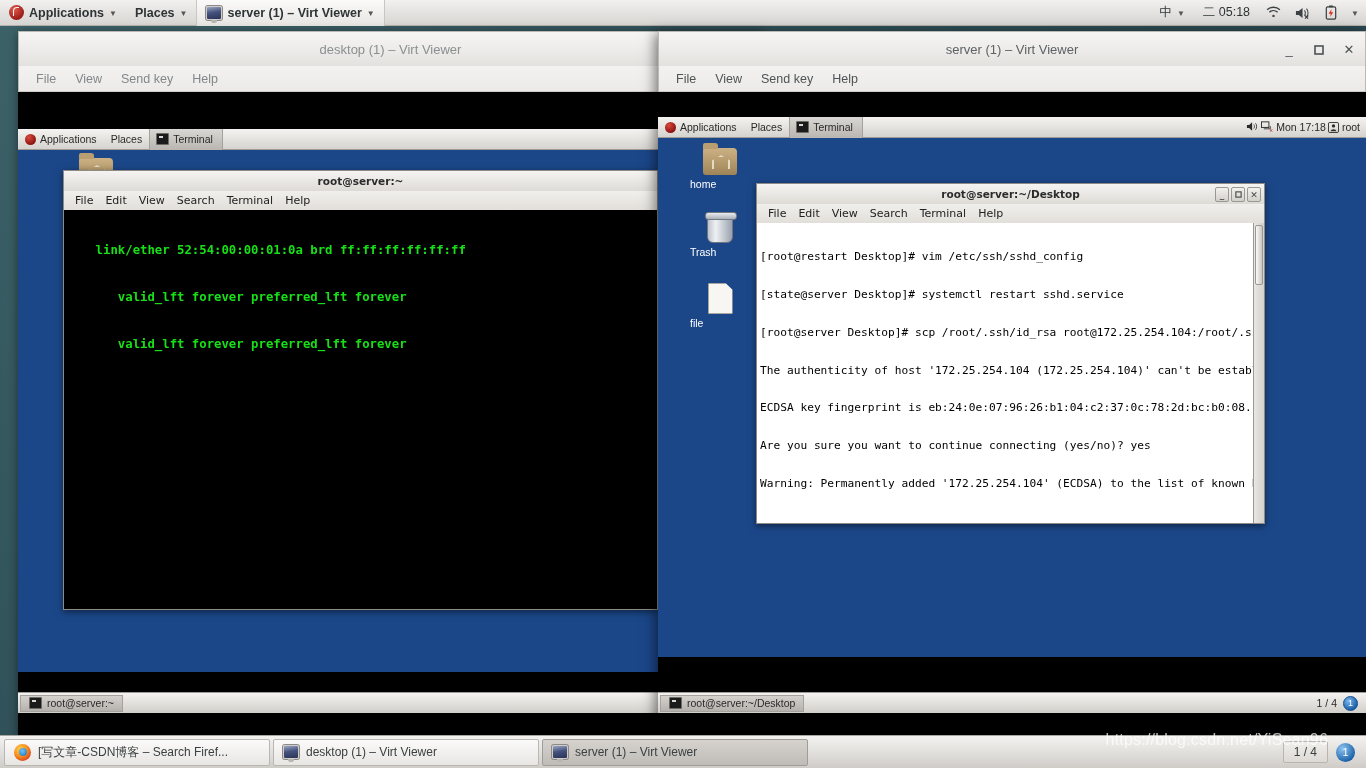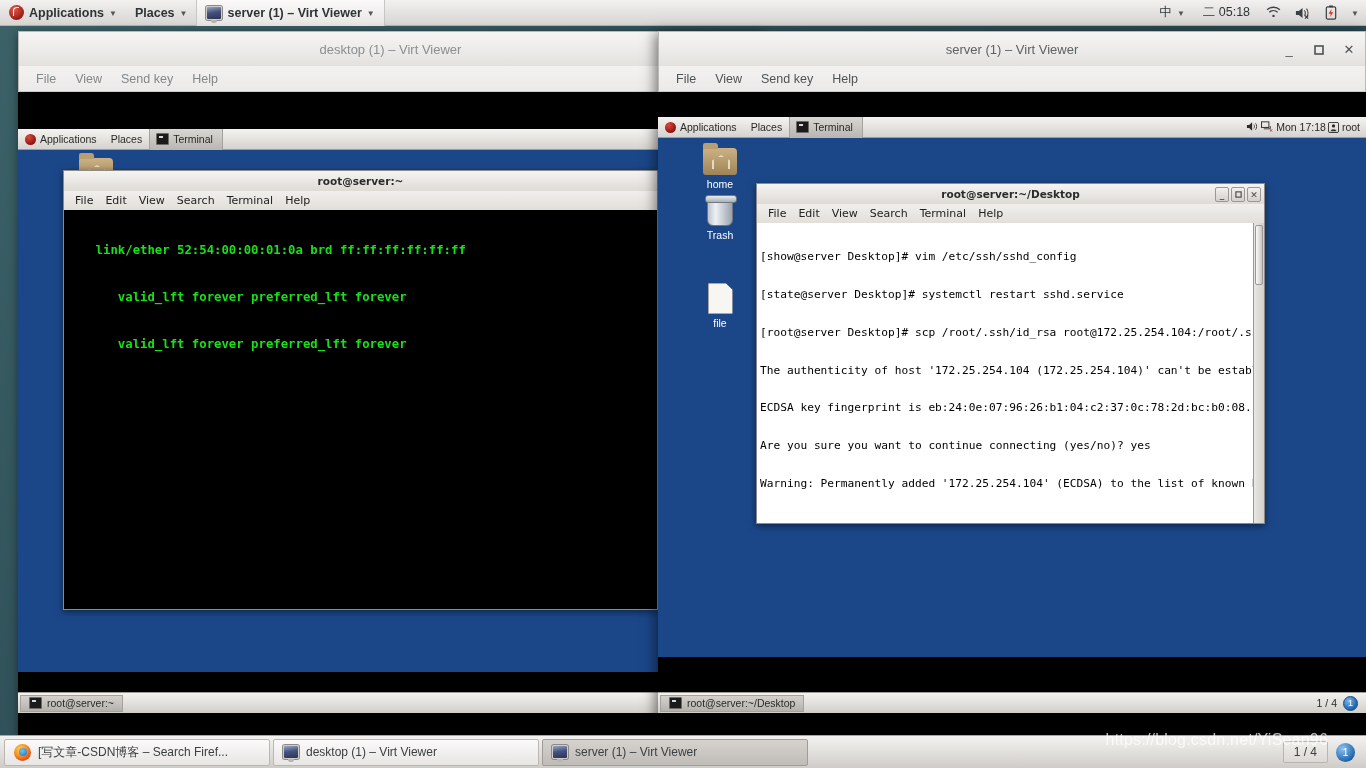--- a/index.html
+++ b/index.html
@@ -86,21 +86,21 @@
     background: radial-gradient(circle at 35% 30%, #d9493c, #8d1512 70%); }
   .gp-task {
     background: linear-gradient(180deg, #d9d7d3, #b9b6b1);
     border-left: 1px solid #a5a29d; border-right: 1px solid #a5a29d;
     padding: 0 9px 0 6px; height: 21px; display: flex; align-items: center; gap: 4px;
   }
   .gp-right { margin-left: auto; display: flex; align-items: center; gap: 2px; padding-right: 6px; }
   .guest-desktop { background: #1b4789; width: 100%; height: 100%; position: relative; }
 
   
-  .dicon { position: absolute; width: 60px; text-align: center; color: #fff; font-size: 10.5px; }
+  .dicon { position: absolute; width: 60px; text-align: left; color: #fff; font-size: 10.5px; }
   .dicon .glyph { display: block; margin: 0 auto 3px; }
   .ic-folder {
     width: 34px; height: 27px; background: linear-gradient(180deg,#cbb183,#9e8456);
     border-radius: 2px 4px 3px 3px; position: relative;
   }
   .ic-folder::before {
     content: ""; position: absolute; left: 0; top: -5px; width: 15px; height: 6px;
     background: #b99e72; border-radius: 2px 3px 0 0;
   }
   .ic-folder::after {
@@ -424,21 +424,21 @@
           <span>root</span>
         </span>
       </div>
     </div>
 
     <div class="guest-desktop" style="height:519px;">
       <div class="dicon" style="left:32px; top:10px;">
         <span class="glyph ic-folder"></span>
         <span>home</span>
       </div>
-      <div class="dicon" style="left:32px; top:60px;">
+      <div class="dicon" style="left:32px; top:77px;">
         <span class="glyph ic-trash"></span>
         <span>Trash</span>
       </div>
       <div class="dicon" style="left:32px; top:145px;">
         <span class="glyph ic-file" style="display:block;margin:0 auto 3px;"></span>
         <span>file</span>
       </div>
 
       <div class="term-win" style="left:98px; top:45px; width:509px; height:341px;">
         <div class="term-title">
@@ -456,21 +456,21 @@
         <div class="term-menu">
           <span>File</span>
           <span>Edit</span>
           <span>View</span>
           <span>Search</span>
           <span>Terminal</span>
           <span>Help</span>
         </div>
         <div style="position:relative;height:301px;border:1px solid #8e8b86;border-top:none;background:#fff;">
           <div class="term-screen light" style="height:100%;font-size:11.2px;line-height:12.6px;padding:3px 0 0 3px;">
-            <div>[show@server Desktop]# vim /etc/ssh/sshd_config</div>
+            <div>[root@restart Desktop]# vim /etc/ssh/sshd_config</div>
             <div>[state@server Desktop]# systemctl restart sshd.service</div>
             <div>[root@server Desktop]# scp /root/.ssh/id_rsa root@172.25.254.104:/root/.ssh/</div>
             <div>The authenticity of host '172.25.254.104 (172.25.254.104)' can't be established.</div>
             <div>ECDSA key fingerprint is eb:24:0e:07:96:26:b1:04:c2:37:0c:78:2d:bc:b0:08.</div>
             <div>Are you sure you want to continue connecting (yes/no)? yes</div>
             <div>Warning: Permanently added '172.25.254.104' (ECDSA) to the list of known hosts.</div>
             
             
           </div>
           <div class="scrollbar-v">

